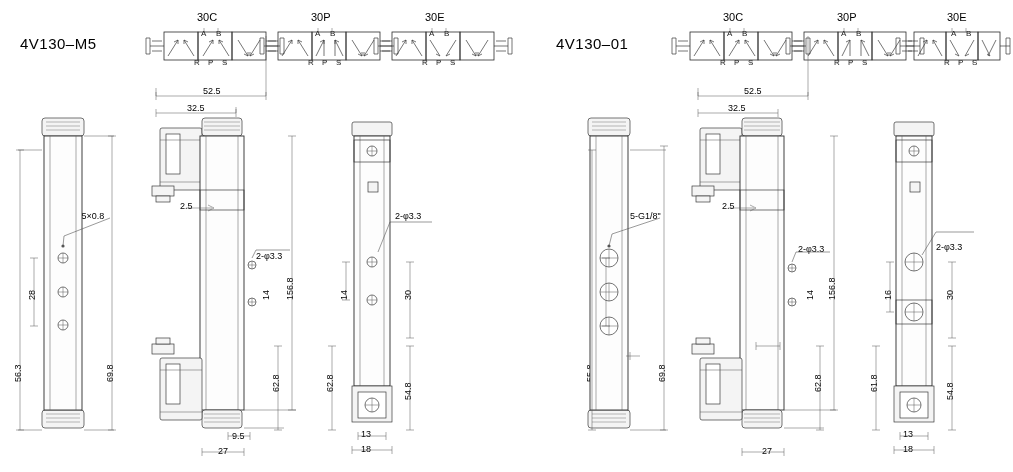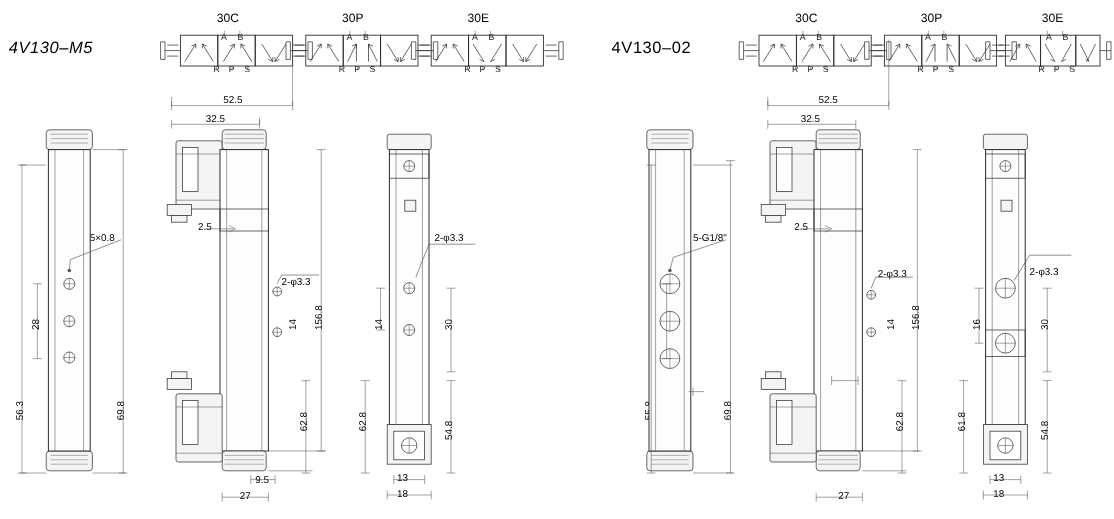--- a/index.html
+++ b/index.html
@@ -27,21 +27,21 @@
   .white{fill:#ffffff;stroke:#3a3a3a;stroke-width:.7;}
   .nofill{fill:none;}
   .arrowline{stroke:#555;stroke-width:.6;fill:none;}
   .hatch{stroke:#666;stroke-width:.45;fill:none;}
 </style>
 </head>
 <body>
 
 <div class="stage">
 
-  <div class="lbl model" style="left:8px;top:36px;font-style:italic;">4V130–M5</div>
+  <div class="lbl model" style="left:20px;top:36px;">4V130–M5</div>
 
   <div class="lbl sym-title" style="left:197px;top:12px;">30C</div>
   <div class="lbl sym-title" style="left:311px;top:12px;">30P</div>
   <div class="lbl sym-title" style="left:425px;top:12px;">30E</div>
 
   <div class="lbl tiny" style="left:201px;top:30px;">A</div>
   <div class="lbl tiny" style="left:216px;top:30px;">B</div>
   <div class="lbl tiny" style="left:194px;top:59px;">R</div>
   <div class="lbl tiny" style="left:208px;top:59px;">P</div>
   <div class="lbl tiny" style="left:222px;top:59px;">S</div>
@@ -51,21 +51,21 @@
   <div class="lbl tiny" style="left:308px;top:59px;">R</div>
   <div class="lbl tiny" style="left:322px;top:59px;">P</div>
   <div class="lbl tiny" style="left:336px;top:59px;">S</div>
 
   <div class="lbl tiny" style="left:429px;top:30px;">A</div>
   <div class="lbl tiny" style="left:444px;top:30px;">B</div>
   <div class="lbl tiny" style="left:422px;top:59px;">R</div>
   <div class="lbl tiny" style="left:436px;top:59px;">P</div>
   <div class="lbl tiny" style="left:450px;top:59px;">S</div>
 
-  <div class="lbl model" style="left:556px;top:36px;">4V130–02</div>
+  <div class="lbl model" style="left:556px;top:36px;">4V130–01</div>
 
   <div class="lbl sym-title" style="left:723px;top:12px;">30C</div>
   <div class="lbl sym-title" style="left:837px;top:12px;">30P</div>
   <div class="lbl sym-title" style="left:947px;top:12px;">30E</div>
 
   <div class="lbl tiny" style="left:727px;top:30px;">A</div>
   <div class="lbl tiny" style="left:742px;top:30px;">B</div>
   <div class="lbl tiny" style="left:720px;top:59px;">R</div>
   <div class="lbl tiny" style="left:734px;top:59px;">P</div>
   <div class="lbl tiny" style="left:748px;top:59px;">S</div>

